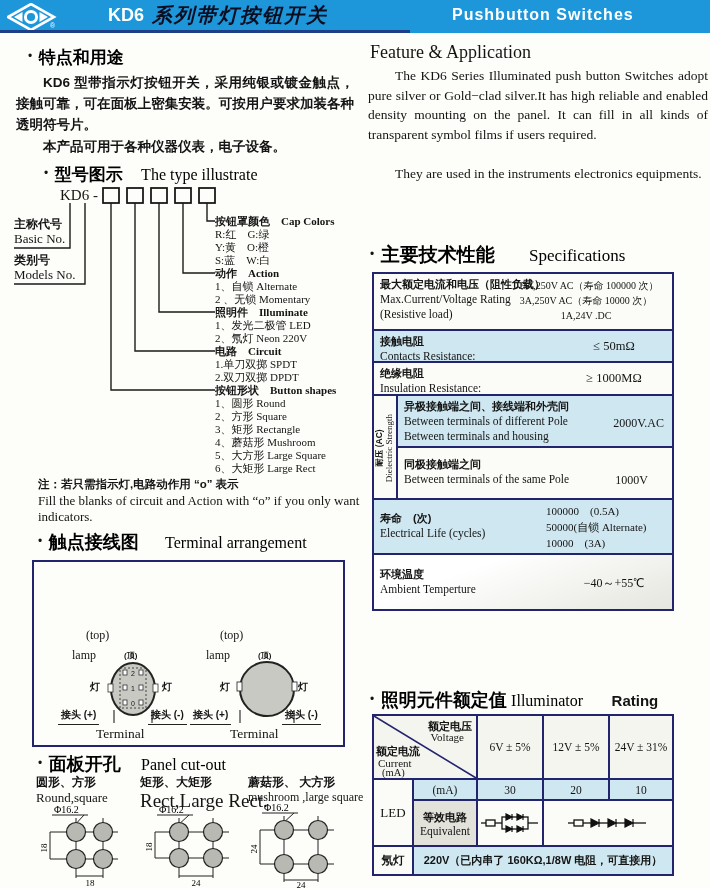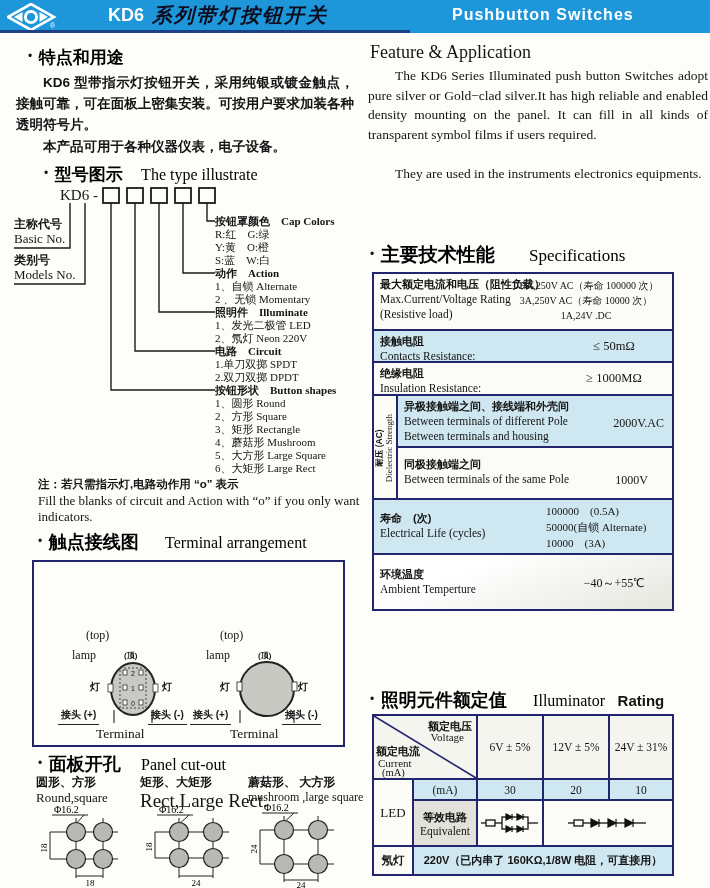--- a/index.html
+++ b/index.html
@@ -359,22 +359,22 @@
         <div class="cn">环境温度</div>
         <div class="en">Ambient Temperture</div>
       </div>
       <div class="sv" style="left:185px;top:20px;width:110px;text-align:center;font-size:12px">−40～+55℃</div>
     </div>
   </div>
 
   <div class="abs" style="left:370px;top:688px">
     <span class="bullet">•</span>
     <span class="h-cn" style="font-size:18px">照明元件额定值</span>
-    <span class="h-en" style="margin-left:22px">Illuminator</span>
-    <span class="b" style="margin-left:8px;font-size:15px">Rating</span>
+    <span class="h-en" style="">Illuminator</span>
+    <span class="b" style="margin-left:24px;font-size:15px">Rating</span>
   </div>
 
   <div class="ilm">
     <div class="cell diag" style="grid-column:1/3;grid-row:1">
       <svg class="abs nopt" style="left:0;top:0;width:100%;height:100%" viewBox="0 0 102 62" preserveAspectRatio="none">
         <line x1="0" y1="0" x2="102" y2="62" stroke="#23246e" stroke-width="1.6"></line>
       </svg>
       <div class="dtx b" style="right:4px;top:3px;font-size:11px">额定电压</div>
       <div class="dtx serif" style="right:12px;top:15px;font-size:11px">Voltage</div>
       <div class="dtx b" style="left:2px;top:28px;font-size:11px">额定电流</div>

